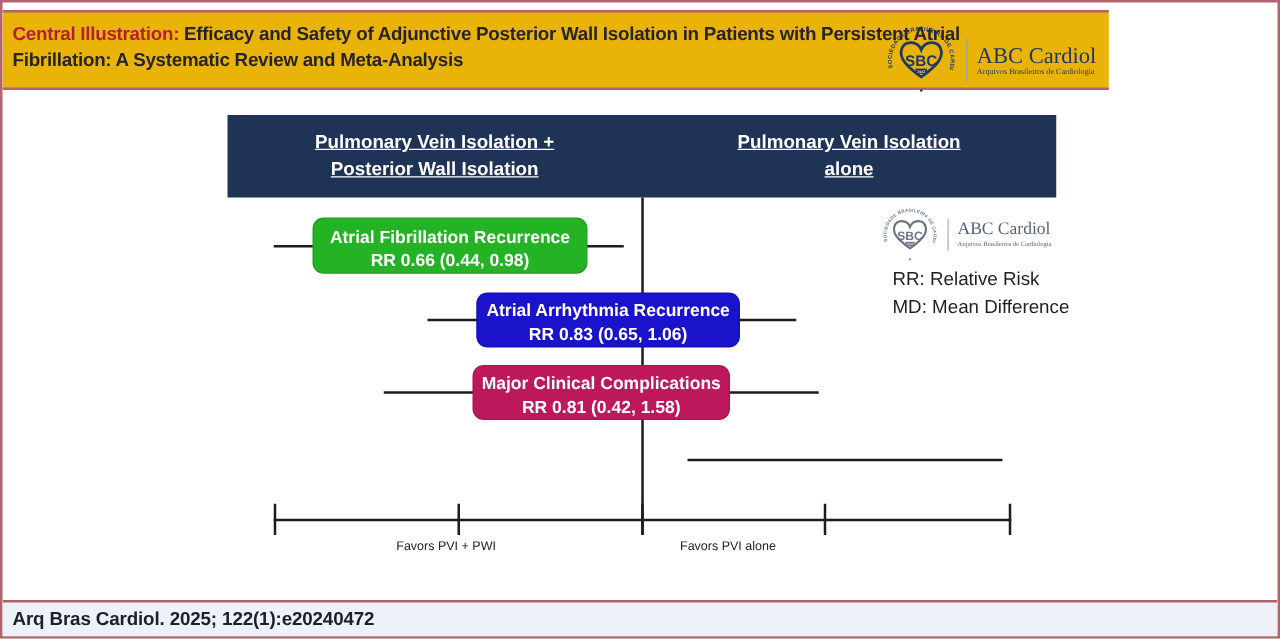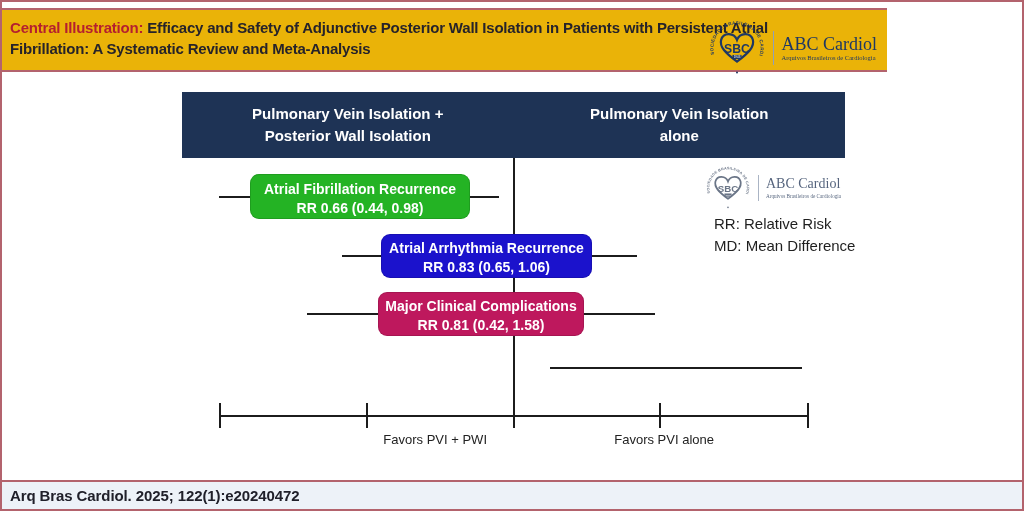--- a/index.html
+++ b/index.html
@@ -39,38 +39,38 @@
   .brand-mid .journal-name{font-size:14px;}
   .brand-mid .journal-sub{font-size:5.2px;}
   .brand-mid .brand-divider{height:26px;}
 
   
   .nav-bar{
     left:180px;top:90px;width:663px;height:66px;background:#1e3355;
     display:flex;color:#ffffff;font-weight:bold;font-size:15px;line-height:1.45;
     text-align:center;
   }
-  .nav-cell{width:50%;display:flex;flex-direction:column;justify-content:center;}
+  .nav-cell{width:50%;display:flex;flex-direction:column;justify-content:center;text-decoration:underline;}
 
   
   .center-line{left:511px;top:156px;width:2px;height:270px;background:#1c1c1c;}
   .whisker{height:2px;background:#1c1c1c;}
   .pill{
     border-radius:9px;color:#ffffff;font-weight:bold;font-size:14px;
     text-align:center;display:flex;flex-direction:column;justify-content:flex-end;
     line-height:1.4;box-shadow:0 0 0 1px rgba(0,0,0,0.12) inset;
   }
 
   
   .legend-line{font-size:15px;color:#1f1f1f;}
 
   
   .axis-line{left:217px;top:413px;width:590px;height:2px;background:#1c1c1c;}
   .axis-tick{top:401px;width:2px;height:25px;background:#1c1c1c;}
-  .favors-label{top:430px;width:170px;text-align:right;font-size:13px;color:#222222;}
+  .favors-label{top:430px;width:170px;text-align:left;font-size:10px;color:#222222;}
 
   
   .footer-band{
     left:0;top:478px;width:1020px;height:29px;background:#edf2f8;
     border-top:2px solid #b3636d;display:flex;align-items:center;
   }
   .footer-text{margin-left:8px;font-size:15px;font-weight:bold;color:#20202a;letter-spacing:-0.1px;}
 
   .sbc-svg{display:block;}
 </style>

